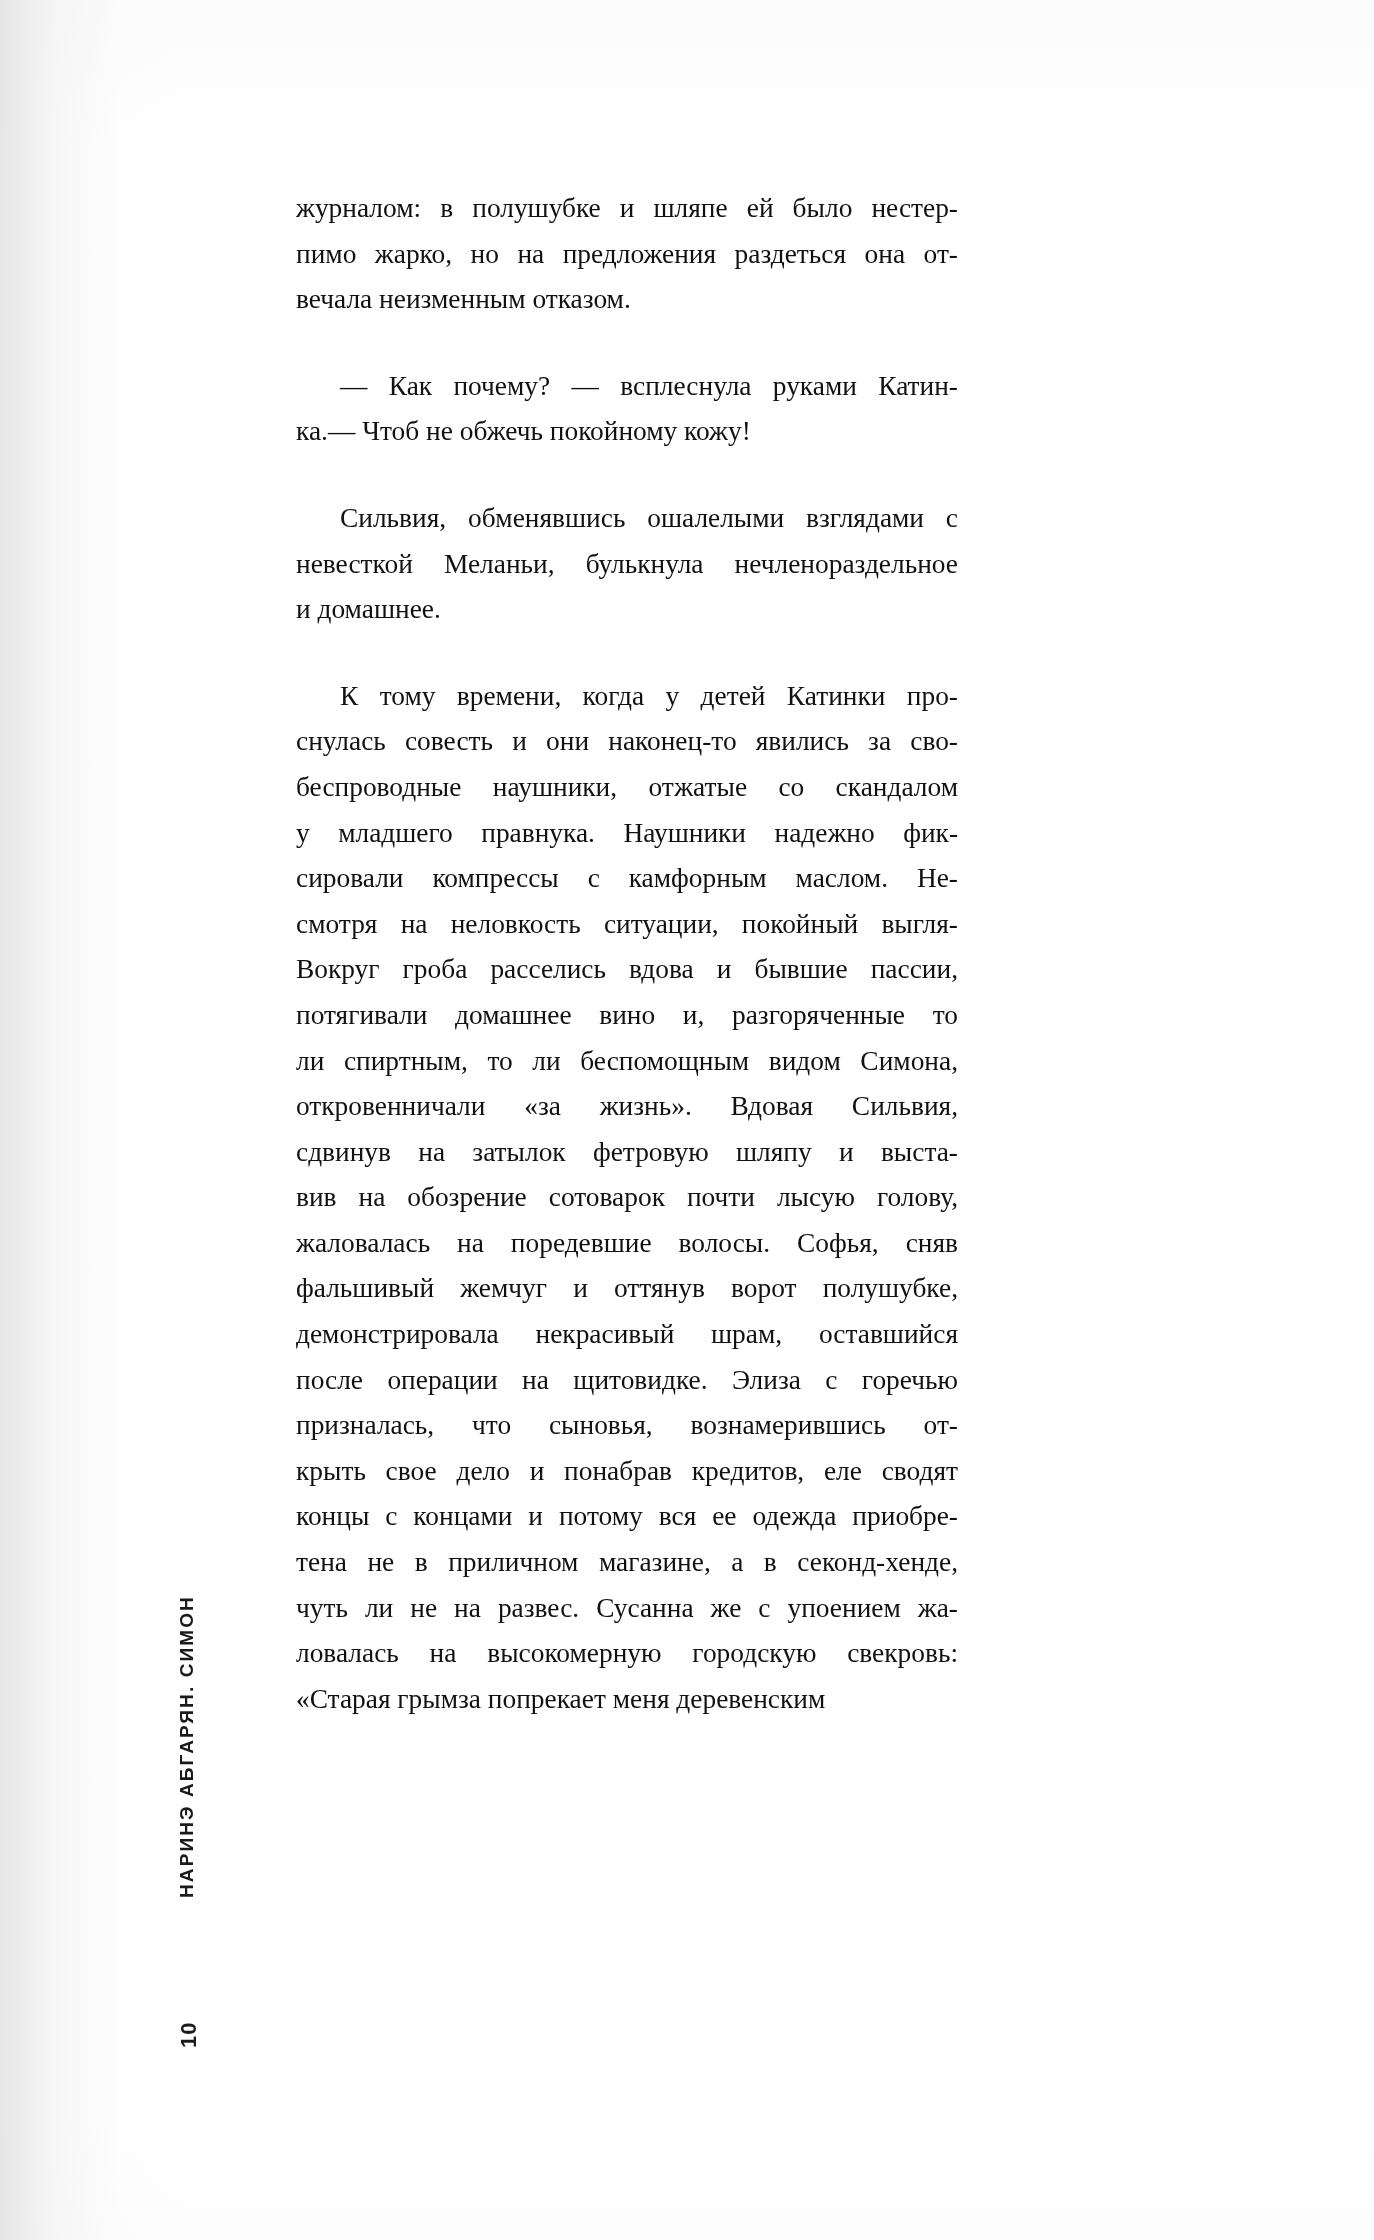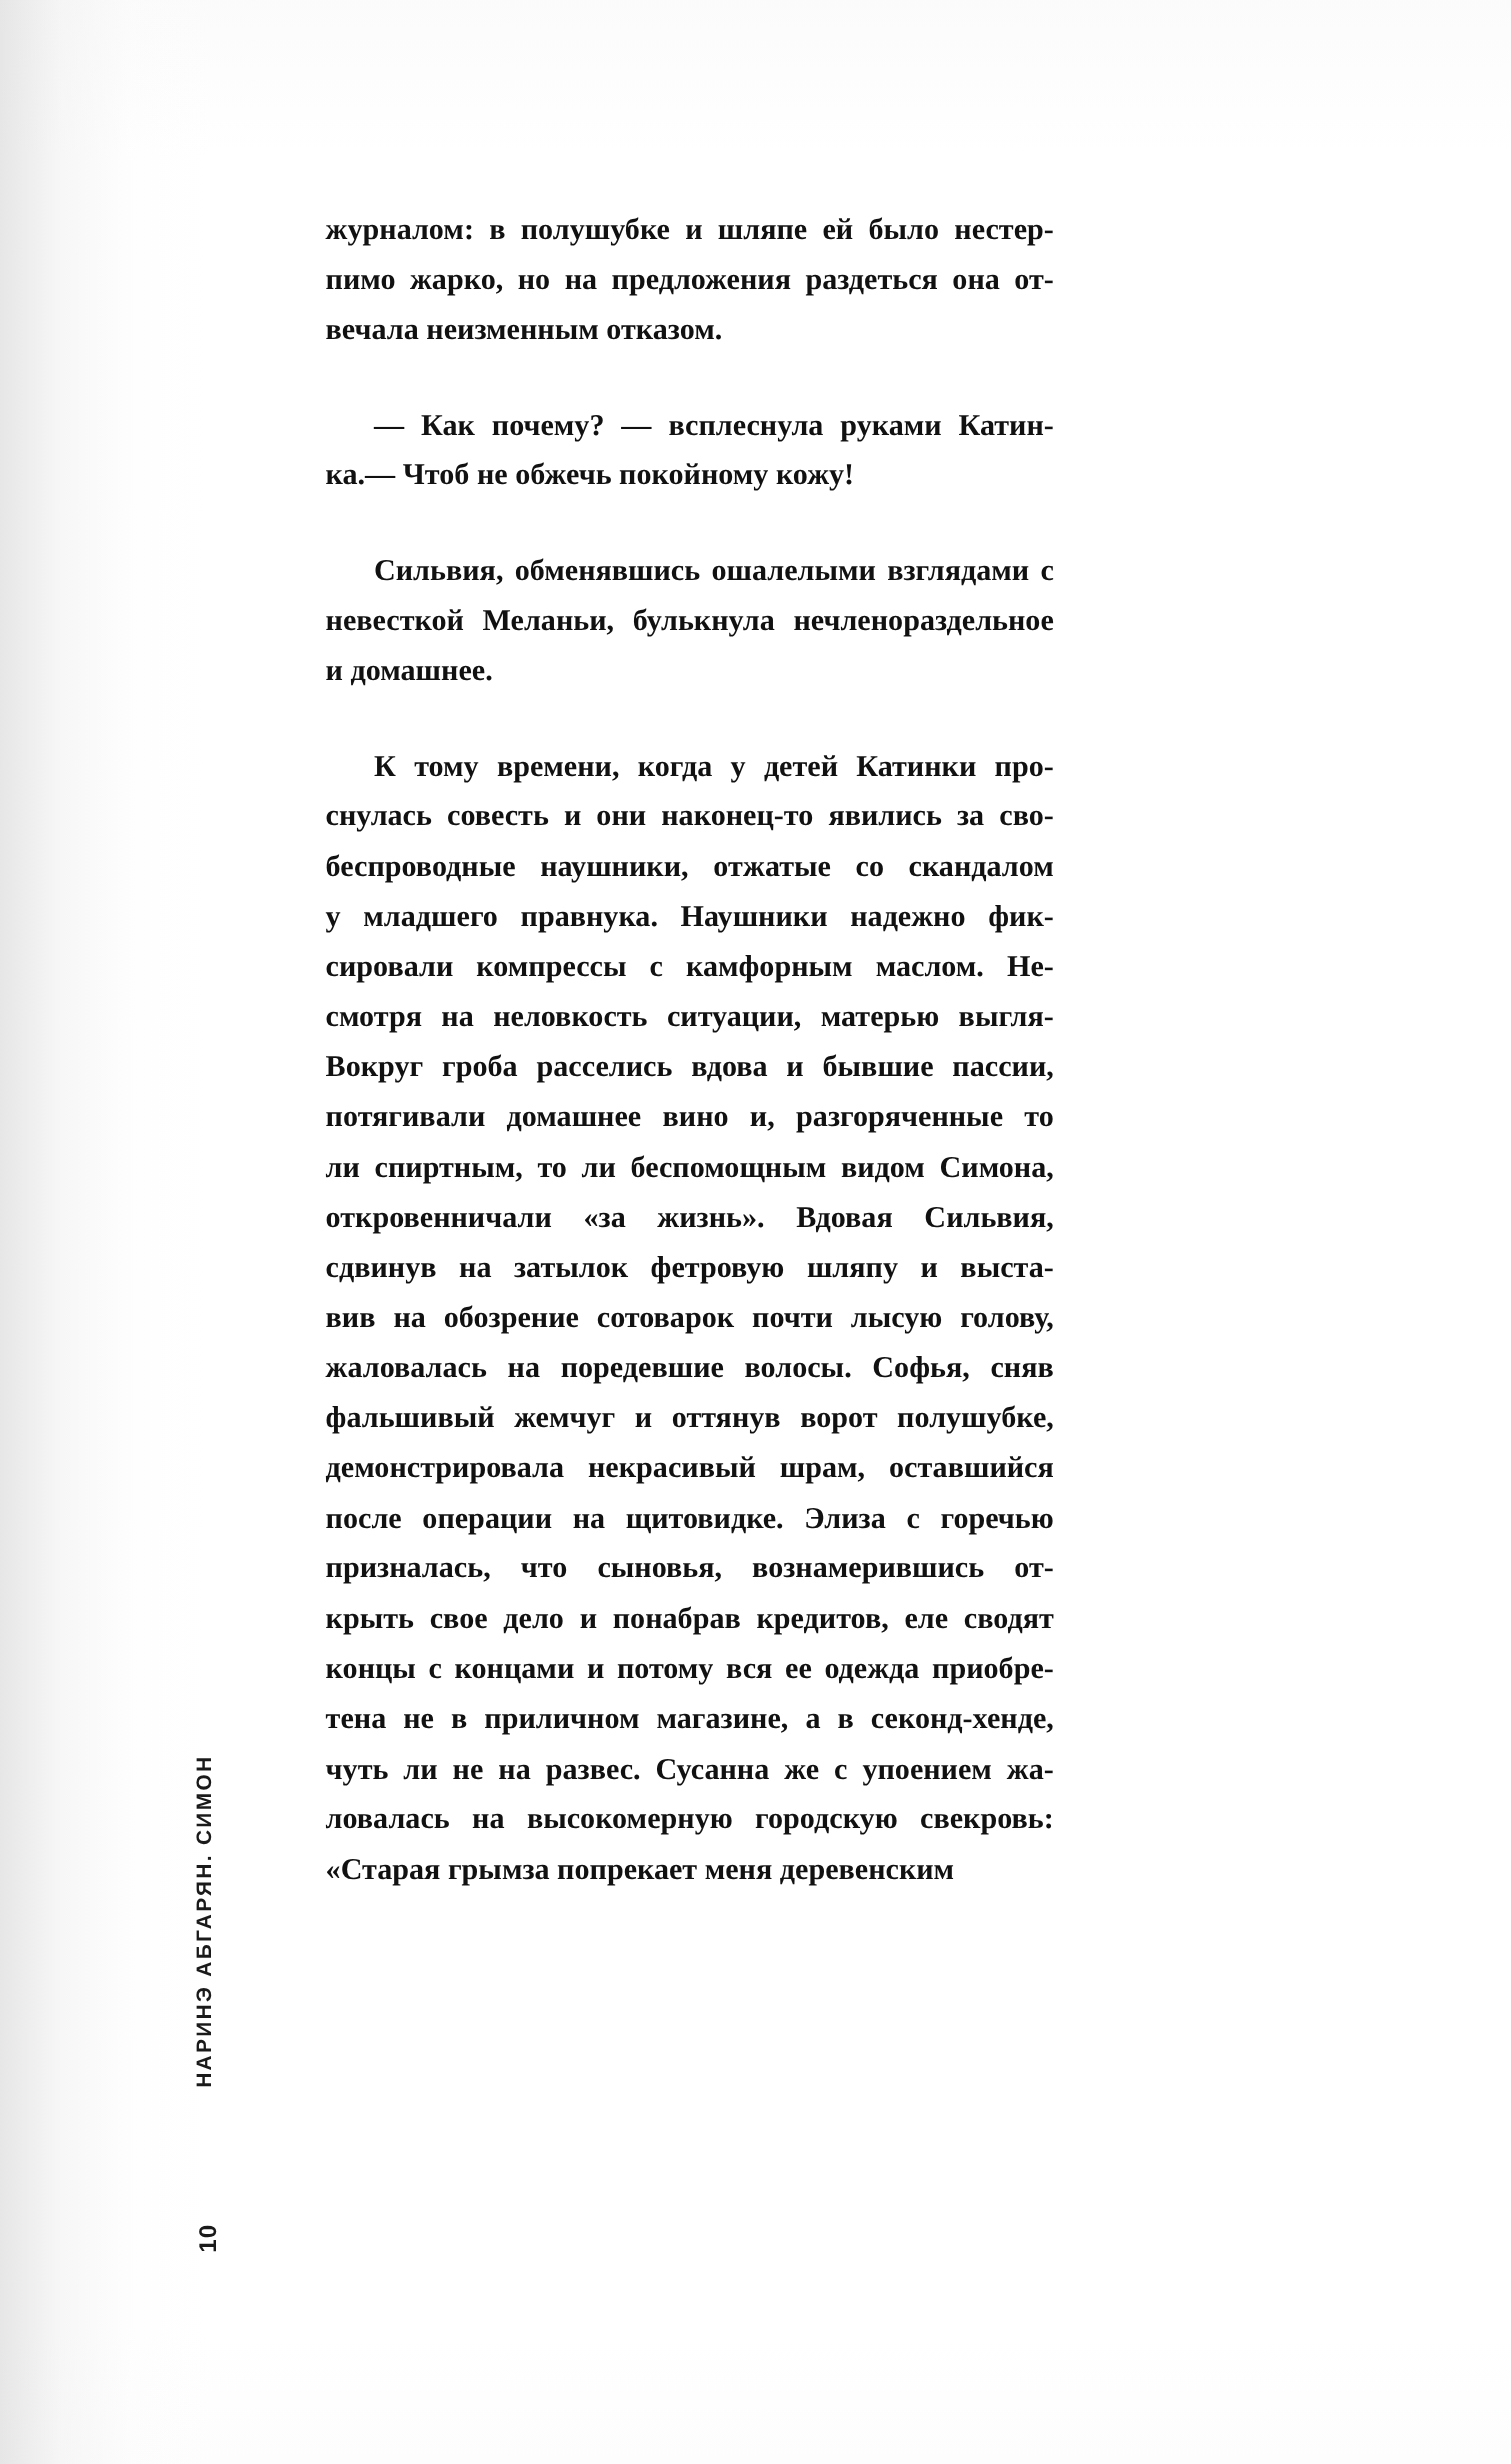--- a/index.html
+++ b/index.html
@@ -94,21 +94,20 @@
     margin: 0;
     text-indent: 0;
   }
 
   
   .ln {
     display: block;
     text-align: justify;
     text-align-last: justify;
     white-space: pre-wrap;
-    font-weight: bold;
   }
   
   .ln.last {
     text-align: right;
     text-align-last: left;
   }
   .ln.indent {
     text-indent: 44px;
     margin-top: 41px;
   }
@@ -139,21 +138,21 @@
         <span class="ln indent">Сильвия, обменявшись ошалелыми взглядами с</span>
         <span class="ln">невесткой Меланьи, булькнула нечленораздельное</span>
         <span class="ln last">и домашнее.</span>
       </p>
       <p>
         <span class="ln indent">К тому времени, когда у детей Катинки про-</span>
         <span class="ln">снулась совесть и они наконец-то явились за сво-</span>
         <span class="ln">беспроводные наушники, отжатые со скандалом</span>
         <span class="ln">у младшего правнука. Наушники надежно фик-</span>
         <span class="ln">сировали компрессы с камфорным маслом. Не-</span>
-        <span class="ln">смотря на неловкость ситуации, матерью выгля-</span>
+        <span class="ln">смотря на неловкость ситуации, покойный выгля-</span>
         <span class="ln">Вокруг гроба расселись вдова и бывшие пассии,</span>
         <span class="ln">потягивали домашнее вино и, разгоряченные то</span>
         <span class="ln">ли спиртным, то ли беспомощным видом Симона,</span>
         <span class="ln">откровенничали «за жизнь». Вдовая Сильвия,</span>
         <span class="ln">сдвинув на затылок фетровую шляпу и выста-</span>
         <span class="ln">вив на обозрение сотоварок почти лысую голову,</span>
         <span class="ln">жаловалась на поредевшие волосы. Софья, сняв</span>
         <span class="ln">фальшивый жемчуг и оттянув ворот полушубке,</span>
         <span class="ln">демонстрировала некрасивый шрам, оставшийся</span>
         <span class="ln">после операции на щитовидке. Элиза с горечью</span>

